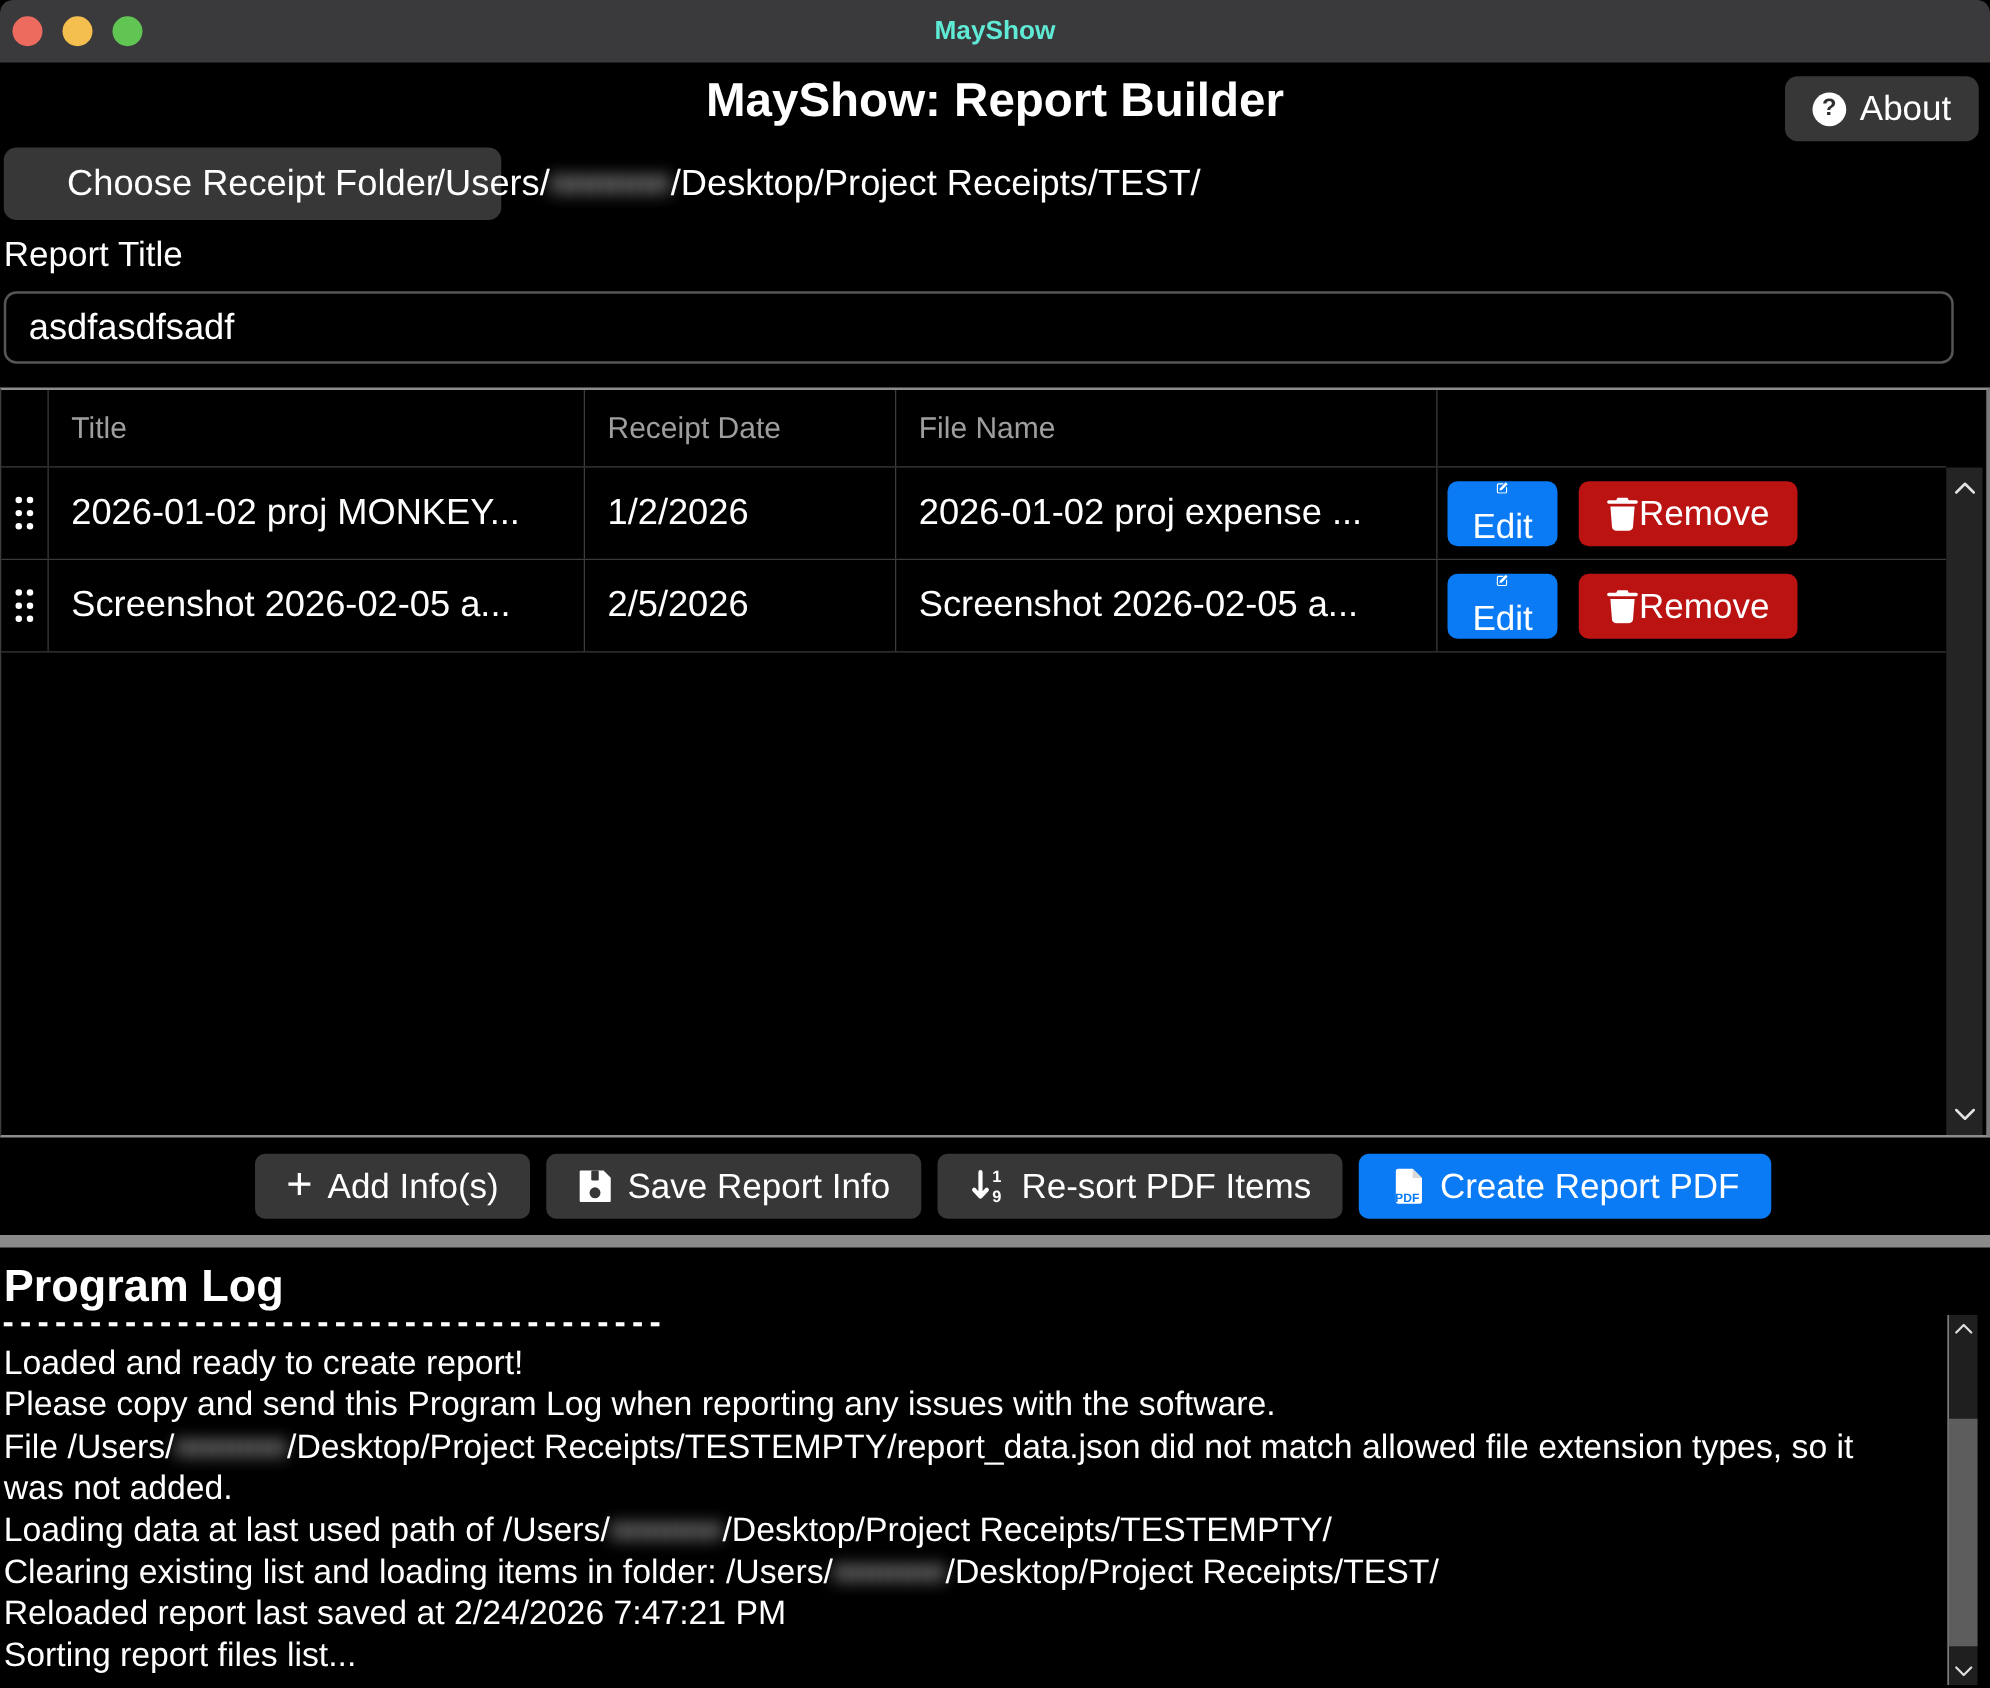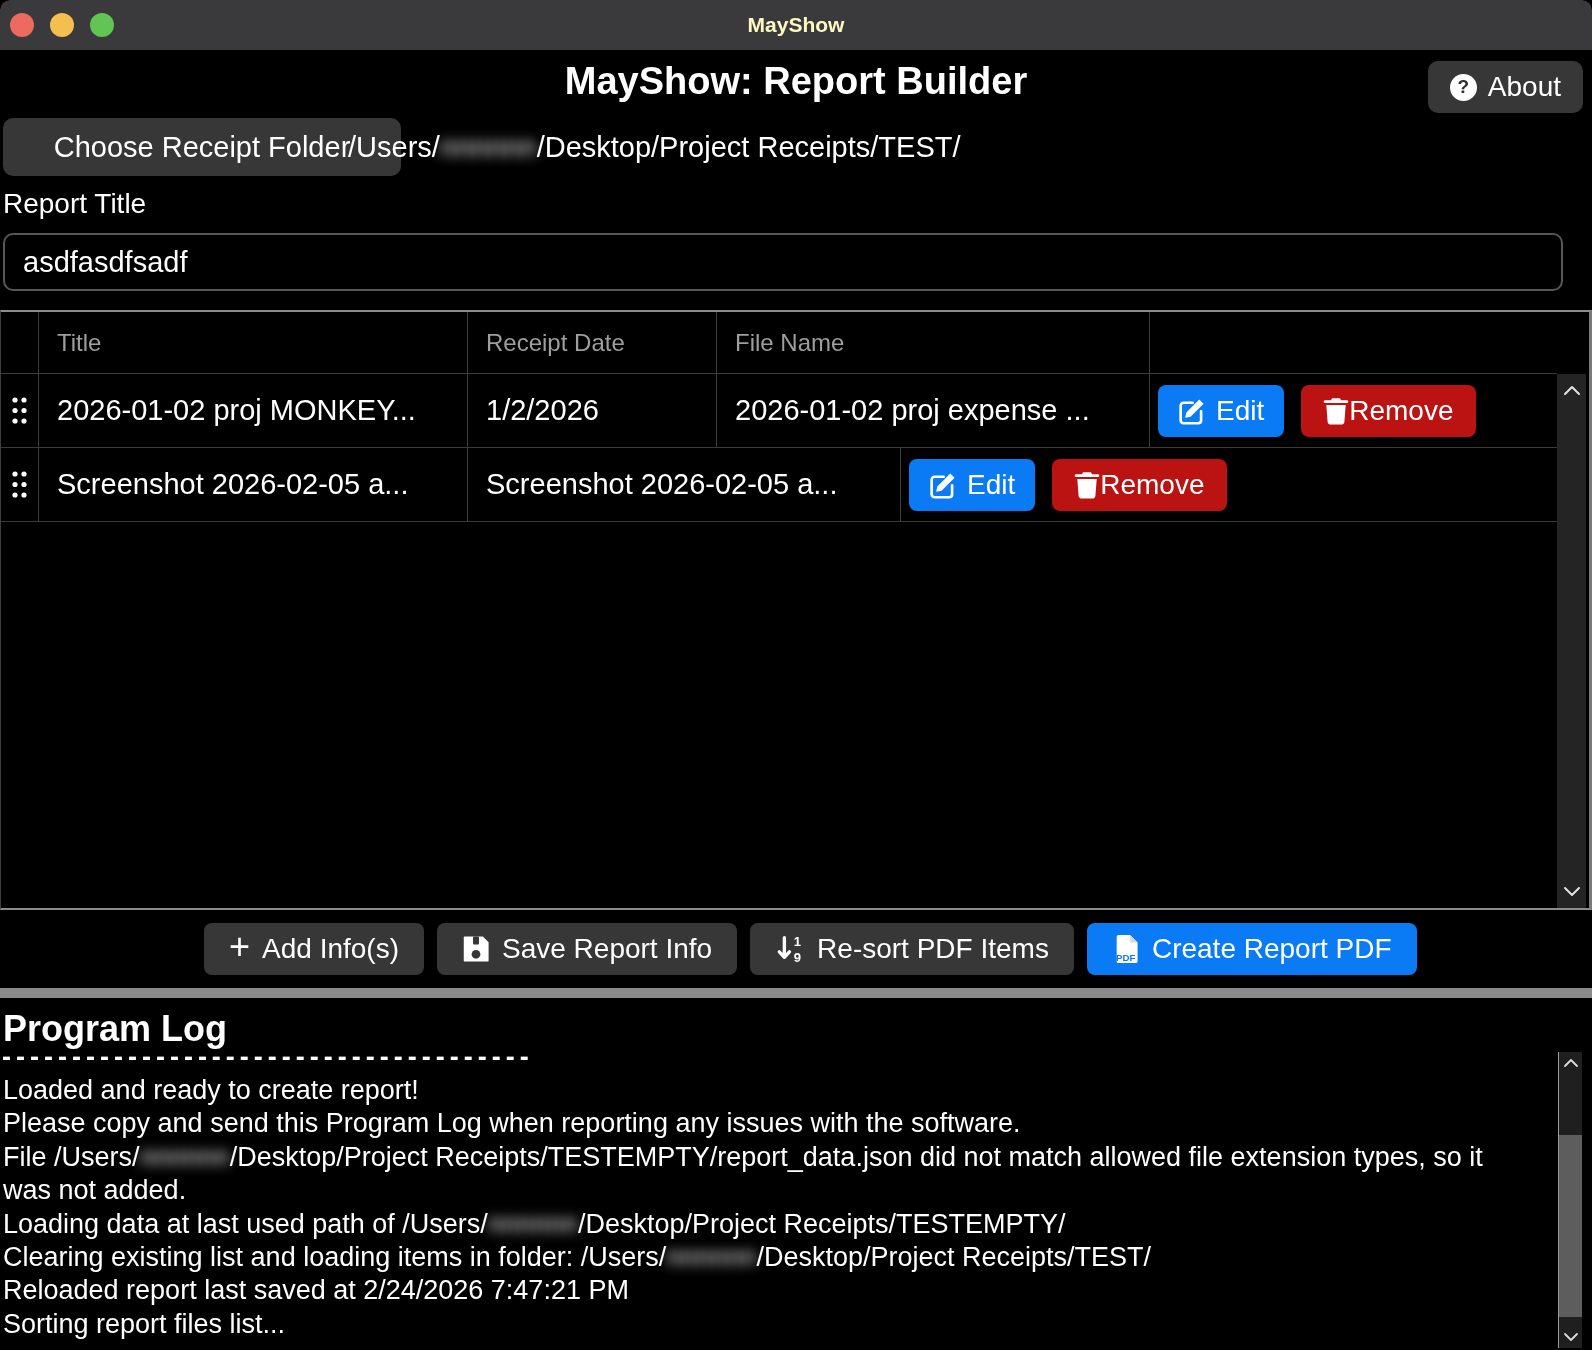--- a/index.html
+++ b/index.html
@@ -6,21 +6,21 @@
   html,body { width:1592px; height:1350px; background:#000; }
   body { font-family:"Liberation Sans", sans-serif; color:#fff; overflow:hidden; position:relative; }
   .window { position:absolute; inset:0; background:#000; border-radius:10px 10px 0 0; overflow:hidden; }
 
   
   .titlebar { position:absolute; left:0; top:0; width:1592px; height:50px; background:#3a3a3c; border-radius:10px 10px 0 0; }
   .lights { position:absolute; left:10px; top:13px; display:flex; gap:16px; }
   .light { width:24px; height:24px; border-radius:50%; }
   .light.red{ background:#ec6a5e; } .light.yellow{ background:#f4bf4f; } .light.green{ background:#61c554; }
   .titlebar-title { position:absolute; left:0; right:0; top:0; height:50px; display:flex; align-items:center; justify-content:center;
-    font-size:21px; font-weight:700; color:#fef9c3; }
+    font-size:21px; font-weight:700; color:#5eead4; }
 
   
   .heading { position:absolute; left:0; top:60px; width:1592px; text-align:center; font-size:38px; font-weight:700; }
   .about-btn { position:absolute; right:9px; top:61px; height:52px; background:#373737; border:none; border-radius:10px;
     display:flex; align-items:center; gap:11px; padding:0 22px; color:#fff; font-size:28px; font-family:inherit; cursor:pointer; }
   .qcircle { width:27px; height:27px; border-radius:50%; background:#fff; color:#2e2e2e; font-weight:700; font-size:19px;
     display:flex; align-items:center; justify-content:center; }
 
   
   .choose-btn { position:absolute; left:3px; top:118px; width:398px; height:58px; background:#373737; border:none; border-radius:10px;
@@ -38,21 +38,21 @@
   .trow { display:flex; width:1556px; }
   .thead { height:62px; color:#9e9e9e; font-size:24px; border-bottom:1px solid #3d3d3d;text-align:center; }
   .tr { height:74px; font-size:29px; border-bottom:1px solid #3a3a3a; }
   .cell { display:flex; align-items:center; padding:0 18px; overflow:hidden; white-space:nowrap; border-right:1px solid #3d3d3d; }
   .col-handle { width:38px; padding:0; justify-content:center; }
   .col-title { width:429px; }
   .col-date { width:249px; }
   .col-file { width:433px; }
   .col-actions { flex:1; border-right:none; gap:17px; padding-left:8px; }
   .btn-edit { height:52px; display:flex; align-items:center; gap:10px; background:#0b7bf5; color:#fff; border:none; border-radius:8px;
-    padding:0 20px; font-size:28px; font-family:inherit; cursor:pointer; }
+    padding:0 20px; font-size:28px; font-family:inherit; cursor:pointer;flex-direction:column; }
   .btn-remove { height:52px; display:flex; align-items:center; background:#bb1212; color:#fff; border:none; border-radius:8px;
     padding:0 22px; font-size:28px; font-family:inherit; cursor:pointer; }
   .vscroll { position:absolute; right:3px; top:62px; bottom:0; width:29px; background:#242424;
     display:flex; flex-direction:column; justify-content:space-between; align-items:center; padding:11px 0; }
 
   
   .actions-row { position:absolute; left:204px; top:923px; display:flex; gap:13px; }
   .gray-btn { height:52px; display:flex; align-items:center; gap:12px; background:#373737; color:#fff; border:none; border-radius:8px;
     padding:0 25px; font-size:28px; font-family:inherit; cursor:pointer; }
   .blue-btn { height:52px; display:flex; align-items:center; gap:12px; background:#0b7bf5; color:#fff; border:none; border-radius:8px;
@@ -149,20 +149,21 @@
                 <circle cx="4" cy="4" r="2.6"></circle>
                 <circle cx="13" cy="4" r="2.6"></circle>
                 <circle cx="4" cy="14.5" r="2.6"></circle>
                 <circle cx="13" cy="14.5" r="2.6"></circle>
                 <circle cx="4" cy="25" r="2.6"></circle>
                 <circle cx="13" cy="25" r="2.6"></circle>
               </g>
         </svg>
       </div>
       <div class="cell col-title">Screenshot 2026-02-05 a...</div>
+      <div class="cell col-date">2/5/2026</div>
       <div class="cell col-file">Screenshot 2026-02-05 a...</div>
       <div class="cell col-actions">
         <button class="btn-edit">
           <svg width="28" height="28" viewBox="0 0 16 16">
             <path d="M12.15 1.4 14.6 3.85 7.2 11.25l-3.1.65.65-3.1z" fill="#fff"></path>
             <path d="M13.2 8.2v5.1c0 .95-.75 1.7-1.7 1.7H3.2c-.95 0-1.7-.75-1.7-1.7V5c0-.95.75-1.7 1.7-1.7h5.2" stroke="#fff" stroke-width="1.5" fill="none" stroke-linecap="round"></path>
           </svg>
           <span>Edit</span>
         </button>
         <button class="btn-remove">

